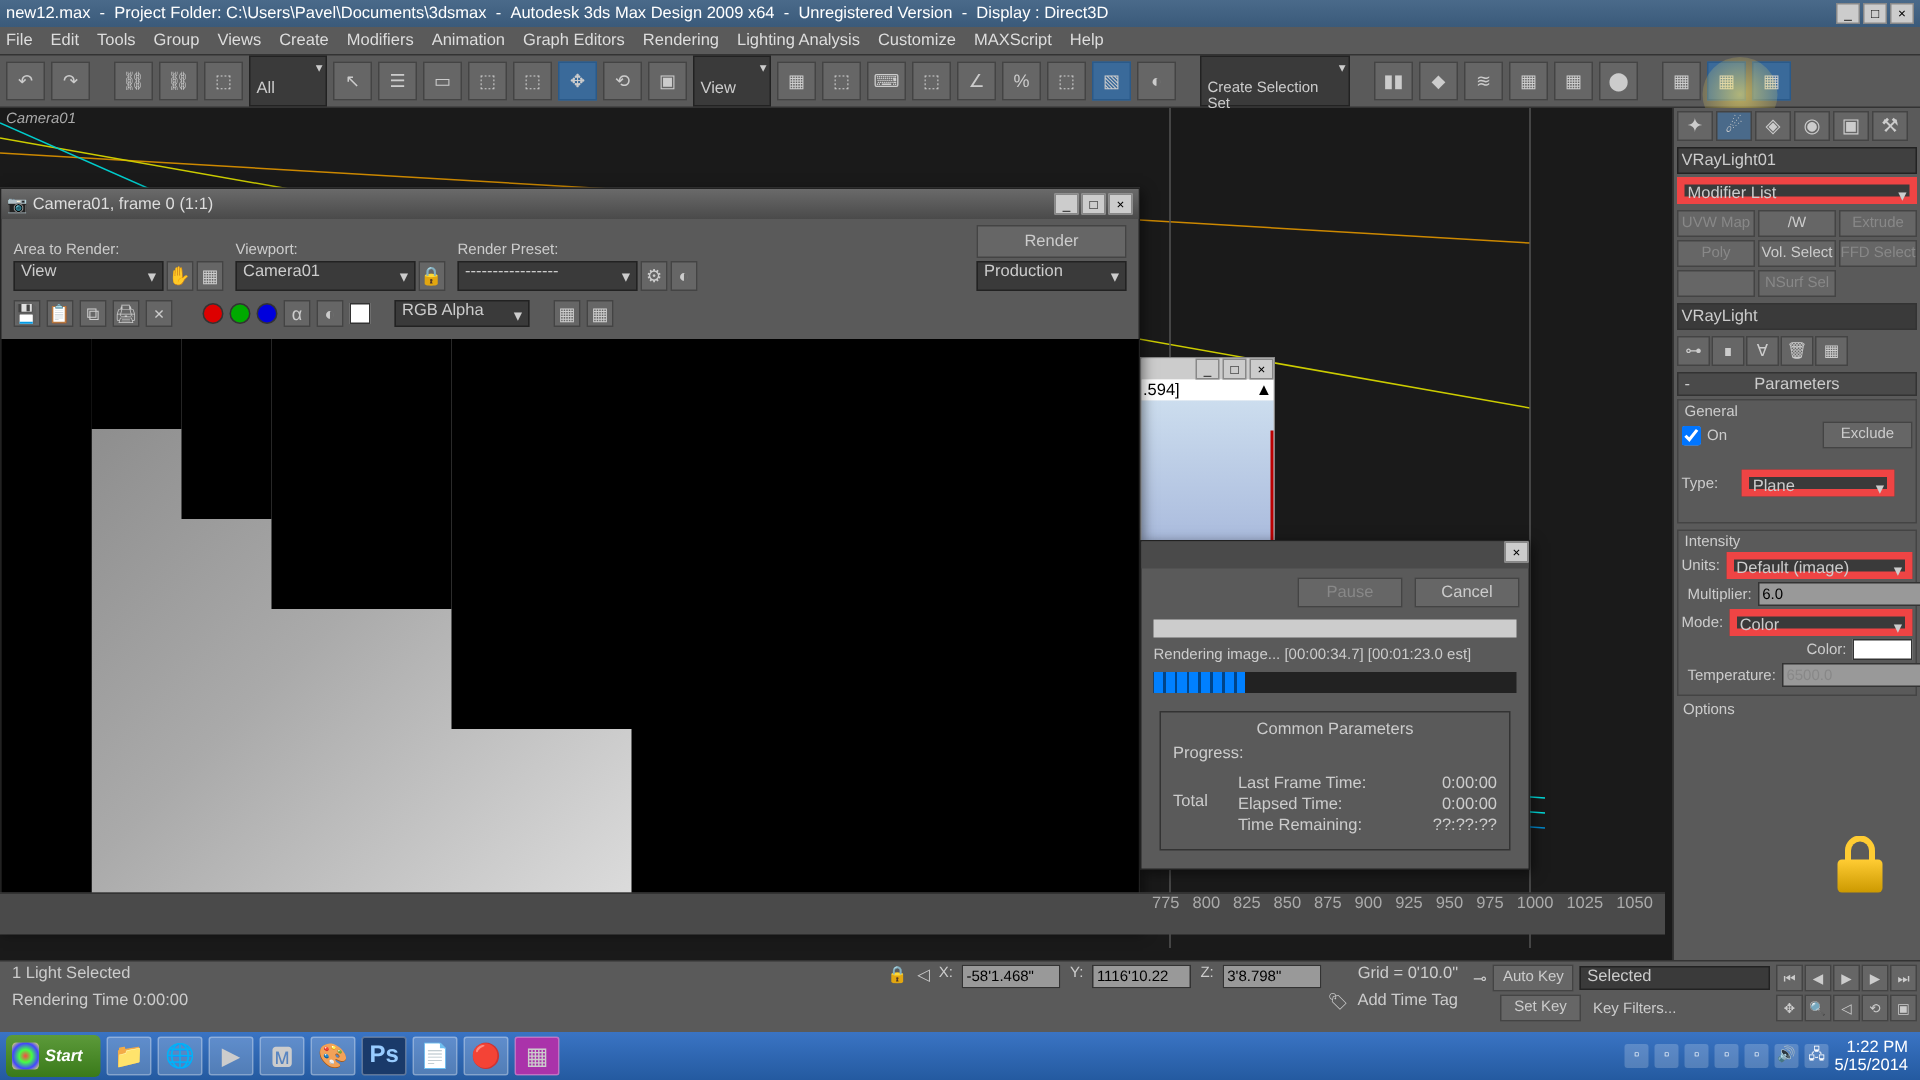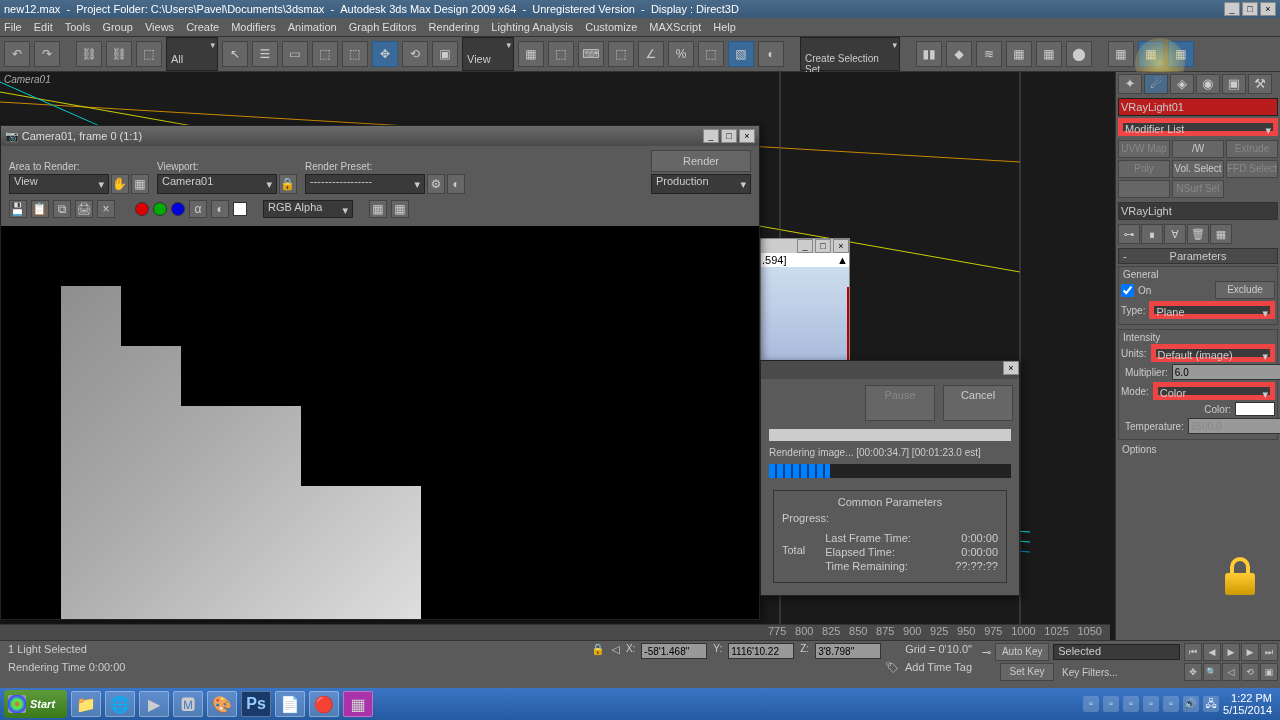--- a/index.html
+++ b/index.html
@@ -14,21 +14,21 @@
 .tool-btn.active { background: #3a6a9a; border-color: #2a5a8a; }
 .tool-dropdown { height: 34px; background: #3a3a3a; border: 1px solid #222; padding: 15px 16px 0 4px; color: #ccc; position: relative; }
 .tool-dropdown::after { content: "▾"; position: absolute; right: 2px; top: 2px; font-size: 9px; }
 .main-area { position: absolute; top: 72px; left: 0; right: 0; bottom: 40px; display: flex; }
 .viewport-area { flex: 1; background: #1a1a1a; position: relative; }
 .viewport-label { position: absolute; top: 2px; left: 4px; font-style: italic; color: #aaa; font-size: 10px; }
 .command-panel { width: 165px; background: #5a5a5a; border-left: 1px solid #333; padding: 2px; overflow: hidden; }
 .cp-tabs { display: flex; gap: 2px; margin-bottom: 4px; }
 .cp-tab { width: 24px; height: 20px; background: #666; border: 1px solid #444; text-align: center; line-height: 18px; font-size:13px; }
 .cp-tab.active { background: #4a6a8a; }
-.cp-input { width: 100%; height: 18px; background: #b91c1c; border: 1px solid #222; color: #ccc; padding: 0 2px; margin-bottom: 2px; }
+.cp-input { width: 100%; height: 18px; background: #404040; border: 1px solid #222; color: #ccc; padding: 0 2px; margin-bottom: 2px; }
 .cp-dropdown { width: 100%; height: 18px; background: #3a3a3a; border: 5px solid #ef4444; color: #ccc; padding: 0 2px; margin-bottom: 4px; position: relative; }
 .cp-dropdown::after { content: "▾"; position: absolute; right: 2px; top: 1px; }
 .cp-btn-grid { display: grid; grid-template-columns: 1fr 1fr 1fr; gap: 2px; margin-bottom: 4px; }
 .cp-btn { height: 18px; background: #666; border: 1px solid #444; text-align: center; line-height: 16px; font-size: 10px; }
 .cp-btn.disabled { color: #888; }
 .cp-rollout-h { background: #4a4a4a; text-align: center; padding: 1px; border: 1px solid #333; margin-bottom: 2px; position:relative; }
 .cp-rollout-h .minus { position:absolute; left:4px; }
 .cp-row { display: flex; align-items: center; padding: 1px 2px; gap: 4px; }
 .cp-row label { flex: 0 0 auto; font-size: 10px; }
 .cp-color { width: 40px; height: 14px; background: #fff; border: 1px solid #333; }
@@ -48,21 +48,21 @@
 .rw-render-btn { width: 100px; height: 22px; background: #666; border: 1px solid #444; text-align: center; line-height: 20px; }
 .rw-toolbar2 { padding: 2px 8px; display: flex; align-items: center; gap: 4px; }
 .rw-dot { width: 14px; height: 14px; border-radius: 50%; border: 1px solid #333; }
 .rw-canvas { position: absolute; top: 100px; left: 0; right: 0; bottom: 0; background: #000; overflow: hidden; }
 .rw-render-img { position: absolute; left: 60px; top: 0; width: 480px; height: 395px; background: linear-gradient(135deg, #888 0%, #aaa 40%, #ccc 70%, #eee 100%); }
 .rw-black-block { position: absolute; background: #000; }
 
 .progress-dialog { position: absolute; top: 360px; left: 760px; width: 260px; background: #5a5a5a; border: 1px solid #222; box-shadow: 2px 2px 8px rgba(0,0,0,0.5); }
 .pd-header { height: 18px; background: #4a4a4a; display:flex; justify-content:flex-end; }
 .pd-btns { padding: 6px; display: flex; justify-content: flex-end; gap: 8px; }
-.pd-btn { width: 70px; height: 36px; background: #666; border: 1px solid #444; text-align: center; line-height: 18px; }
+.pd-btn { width: 70px; height: 20px; background: #666; border: 1px solid #444; text-align: center; line-height: 18px; }
 .pd-btn.disabled { color: #888; }
 .pd-status { padding: 4px 8px; font-size: 10px; }
 .pd-bar { height: 14px; background: #222; margin: 2px 8px; position: relative; }
 .pd-bar-fill { position: absolute; left: 0; top: 0; bottom: 0; width: 25%; background: repeating-linear-gradient(90deg, #0080ff 0, #0080ff 6px, #004488 6px, #004488 8px); }
 .pd-group { border: 1px solid #333; margin: 12px; padding: 5px 8px 8px; font-size: 10px; }
 .pd-group-title { text-align: center; margin-bottom: 4px; }
 .pd-row { display: flex; justify-content: space-between; margin: 2px 0; }
 .sub-window { position: absolute; top: 238px; left: 760px; width: 90px; background: #eee; border: 1px solid #888; }
 .sub-title { display:flex; justify-content:flex-end; background:#ccc; }
 .sub-body { height: 95px; background: linear-gradient(#cde, #abd); position:relative; }
@@ -81,21 +81,21 @@
 .pb-btn { width:18px; height:18px; background:#666; border:1px solid #444; text-align:center; line-height:16px; font-size:9px;}
 .taskbar { position: absolute; bottom: 0; left: 0; right: 0; height: 32px; background: linear-gradient(#3a74c4, #245aa0); display: flex; align-items: center; padding: 0 4px; }
 .start-btn { height: 28px; padding: 0 12px 0 4px; background: linear-gradient(#5c9a3a, #3a7a1a); border-radius: 4px; color: #fff; display: flex; align-items: center; gap: 4px; font-weight: bold; font-style: italic; }
 .task-item { width: 30px; height: 26px; margin-left: 4px; background: rgba(255,255,255,0.2); border: 1px solid rgba(255,255,255,0.3); border-radius: 2px; display: flex; align-items: center; justify-content: center; font-size: 16px; }
 .tray { margin-left: auto; display: flex; align-items: center; gap: 4px; color: #fff; font-size: 10px; padding-right:4px; }
 .tray-icon { width:16px; height:16px; background:rgba(255,255,255,0.2); border-radius:2px; text-align:center; line-height:16px; font-size:10px;}
 .lock-icon { position:absolute; right:20px; bottom:125px; width:40px; height:40px; }
 .lock-icon .body { width:30px; height:22px; background:linear-gradient(#ffcc33,#cc9900); border-radius:3px; position:absolute; bottom:0; left:5px;}
 .lock-icon .shackle { width:20px; height:20px; border:4px solid #ffcc33; border-bottom:none; border-radius:10px 10px 0 0; position:absolute; top:2px; left:10px;}
 .highlight-circle { position:absolute; top:38px; right:95px; width:50px; height:50px; border-radius:50%; background:radial-gradient(rgba(255,230,100,0.6),rgba(255,230,100,0)); pointer-events:none; }
-.time-slider { position:absolute; bottom:68px; left:0; right:170px; height:28px; background:#4a4a4a; border-top:1px solid #333; }
+.time-slider { position:absolute; bottom:97px; left:0; right:170px; height:28px; background:#4a4a4a; border-top:1px solid #333; }
 .time-ruler { display:flex; justify-content:space-between; padding:0 8px; font-size:9px; color:#aaa; margin-left:760px;}
 .wire-lines { position:absolute; inset:0; pointer-events:none; }
 .wire-lines line { stroke-width:1; }
 </style>
 </head>
 <body>
 
 <div class="title-bar">
   <span>new12.max</span>&nbsp;&nbsp;-&nbsp;&nbsp;
   <span>Project Folder: C:\Users\Pavel\Documents\3dsmax</span>&nbsp;&nbsp;-&nbsp;&nbsp;
@@ -216,21 +216,21 @@
     <div style="border:1px solid #444;padding:2px 0 4px;margin-bottom:4px">
       <div style="padding:0 4px;font-size:10px">General</div>
       <div class="cp-row">
         <input type="checkbox" checked="" style="">
         <label>On</label>
         <div style="flex:1"></div>
         <div class="cp-btn" style="width:60px">Exclude</div>
       </div>
       <div class="cp-row">
         <label>Type:</label>
-        <div class="cp-dropdown" style="flex:1;margin:0">Plane</div>
+        <div class="cp-dropdown" style="flex:1;margin:12px">Plane</div>
       </div>
     </div>
     <div style="border:1px solid #444;padding:2px 0 4px;margin-bottom:4px">
       <div style="padding:0 4px;font-size:10px">Intensity</div>
       <div class="cp-row">
         <label>Units:</label>
         <div class="cp-dropdown" style="flex:1;margin:0">Default (image)</div>
       </div>
       <div class="cp-row">
         <div style="flex:1"></div>

